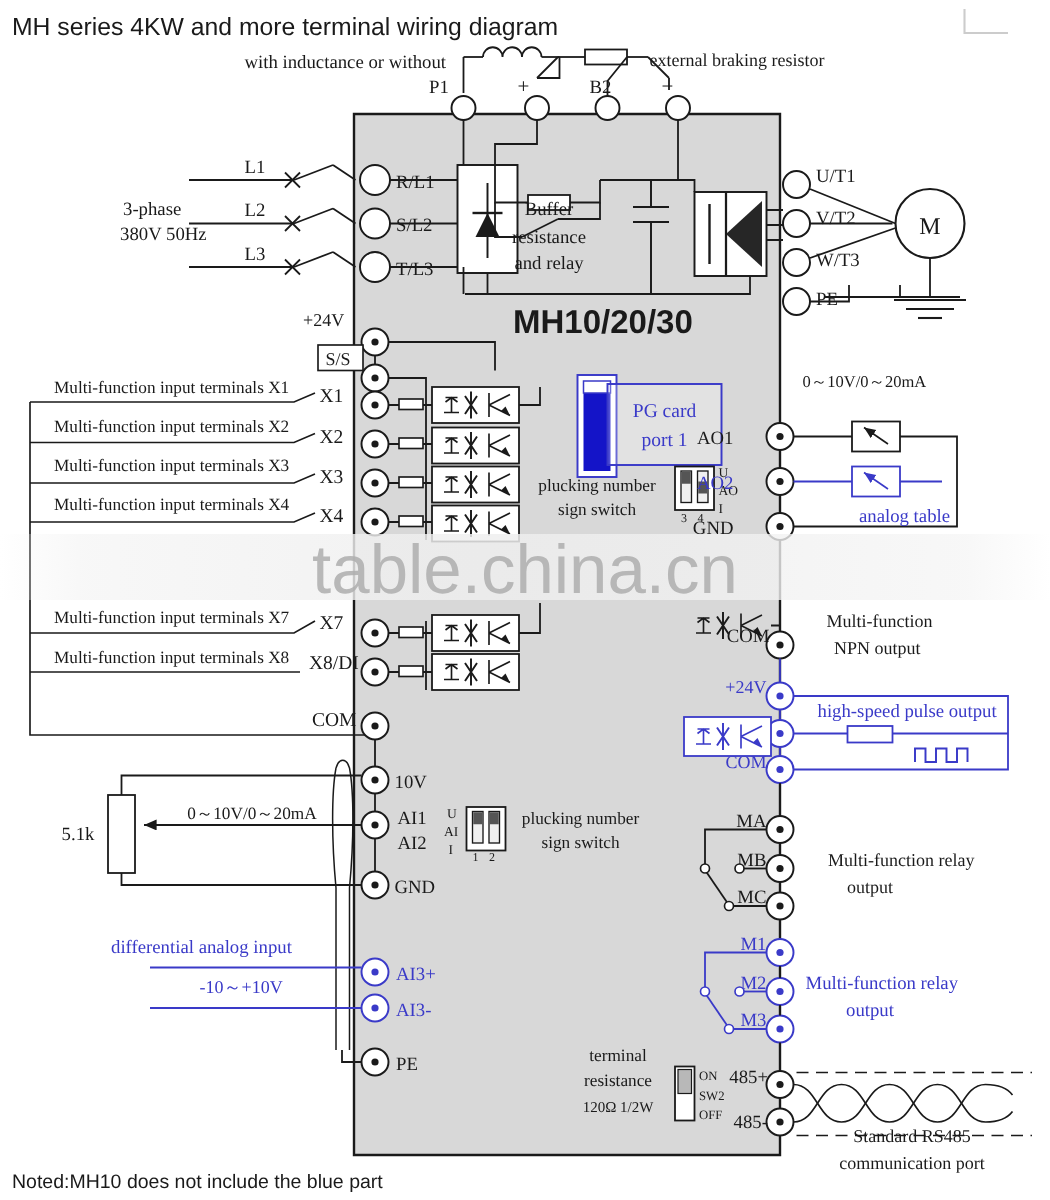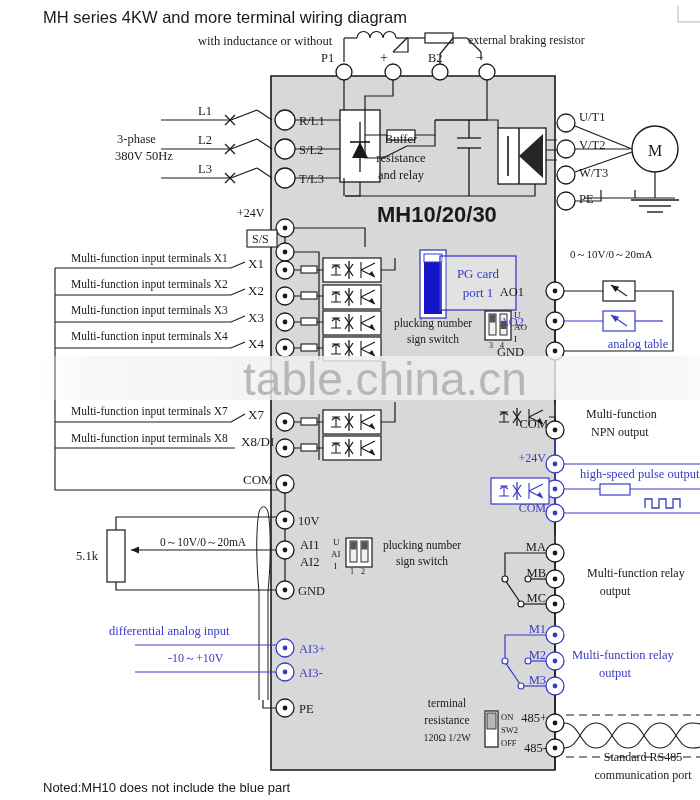--- a/index.html
+++ b/index.html
@@ -1,18 +1,18 @@
 <!DOCTYPE html>
 <html><head>
 <meta charset="utf-8">
 <style>
   html,body{margin:0;padding:0;background:#fff;}
   body{width:700px;height:800px;position:relative;overflow:hidden;
        font-family:"Liberation Serif",serif;color:#1a1a1a;}
-  #root{position:absolute;inset:0;width:572px;height:800px;margin-left:35px;}
+  #root{position:absolute;inset:0;width:572px;height:800px;}
   svg.layer{position:absolute;left:0;top:0;width:700px;height:800px;}
   .t{font-family:"Liberation Serif",serif;fill:#1a1a1a;}
   .blue{fill:#3a3ac8;}
   .sans{font-family:"Liberation Sans",sans-serif;}
   #wm{position:absolute;left:0;top:352px;width:700px;height:54px;
       display:flex;align-items:center;justify-content:center;
       pointer-events:none;}
   #wm span{font-family:"Liberation Sans",sans-serif;font-size:46px;
       color:#b0b0b0;letter-spacing:0px;opacity:.88;}
   #wmband{position:absolute;left:0;top:356px;width:700px;height:44px;

